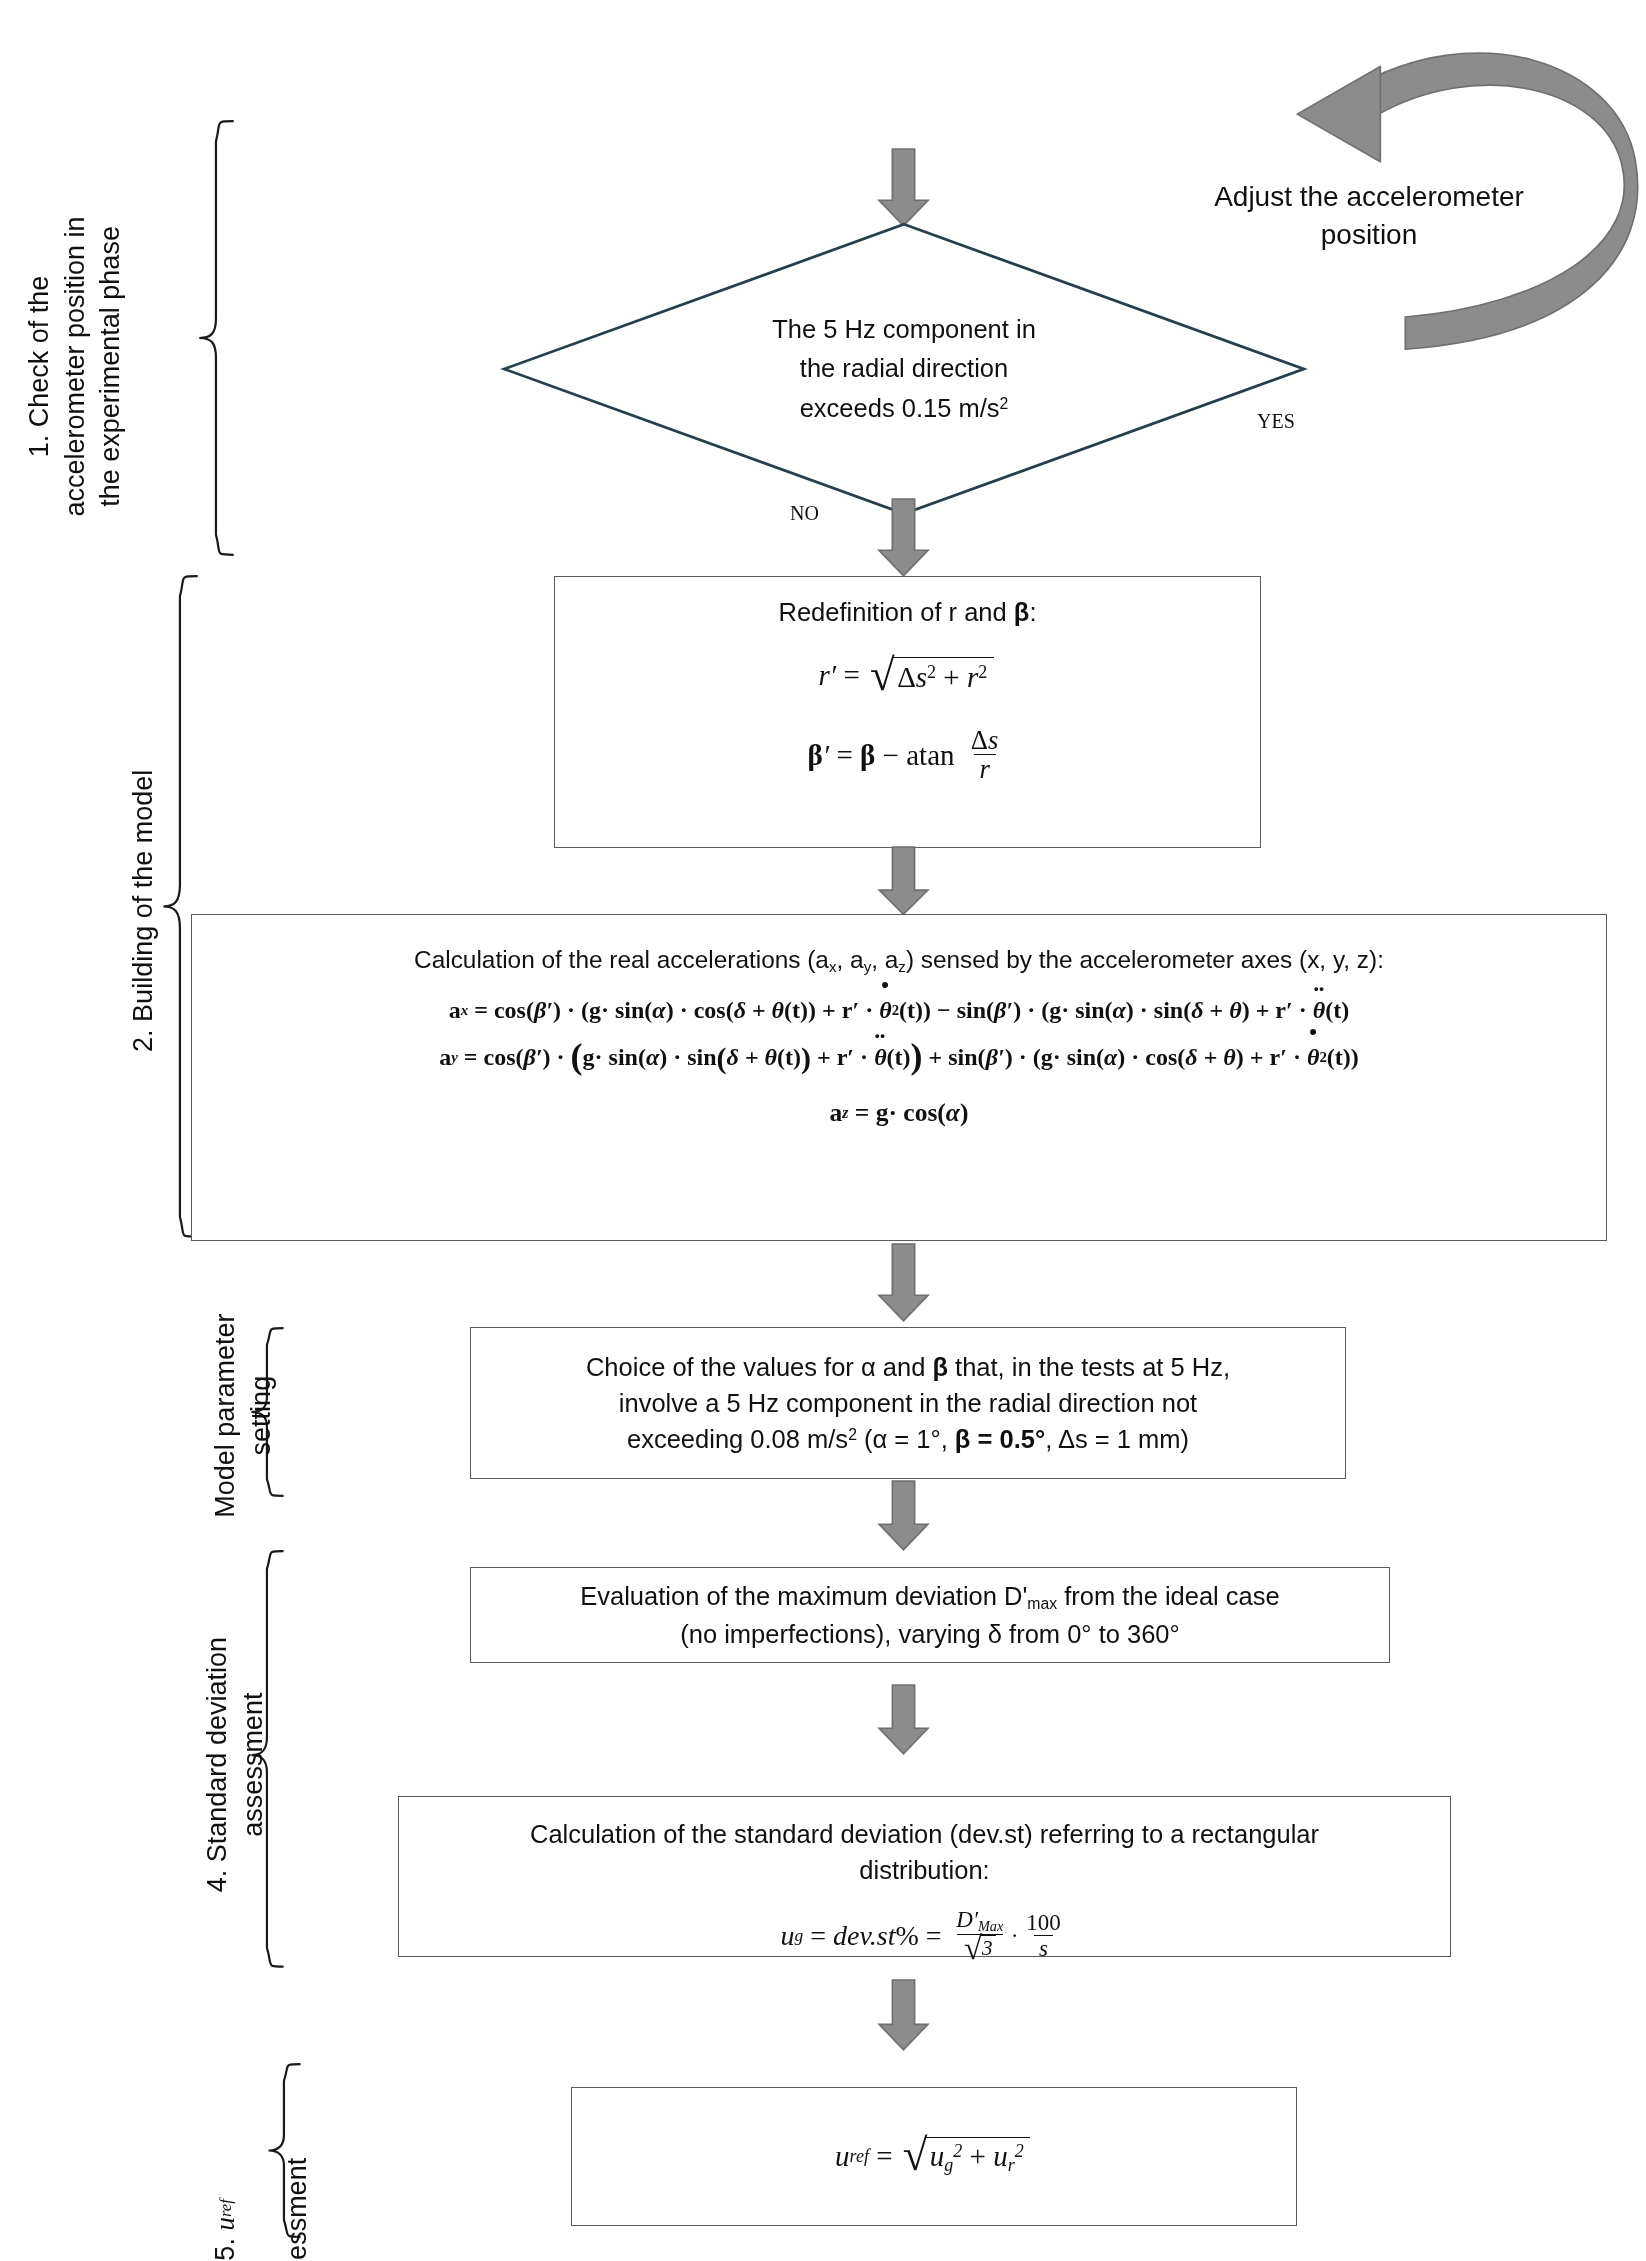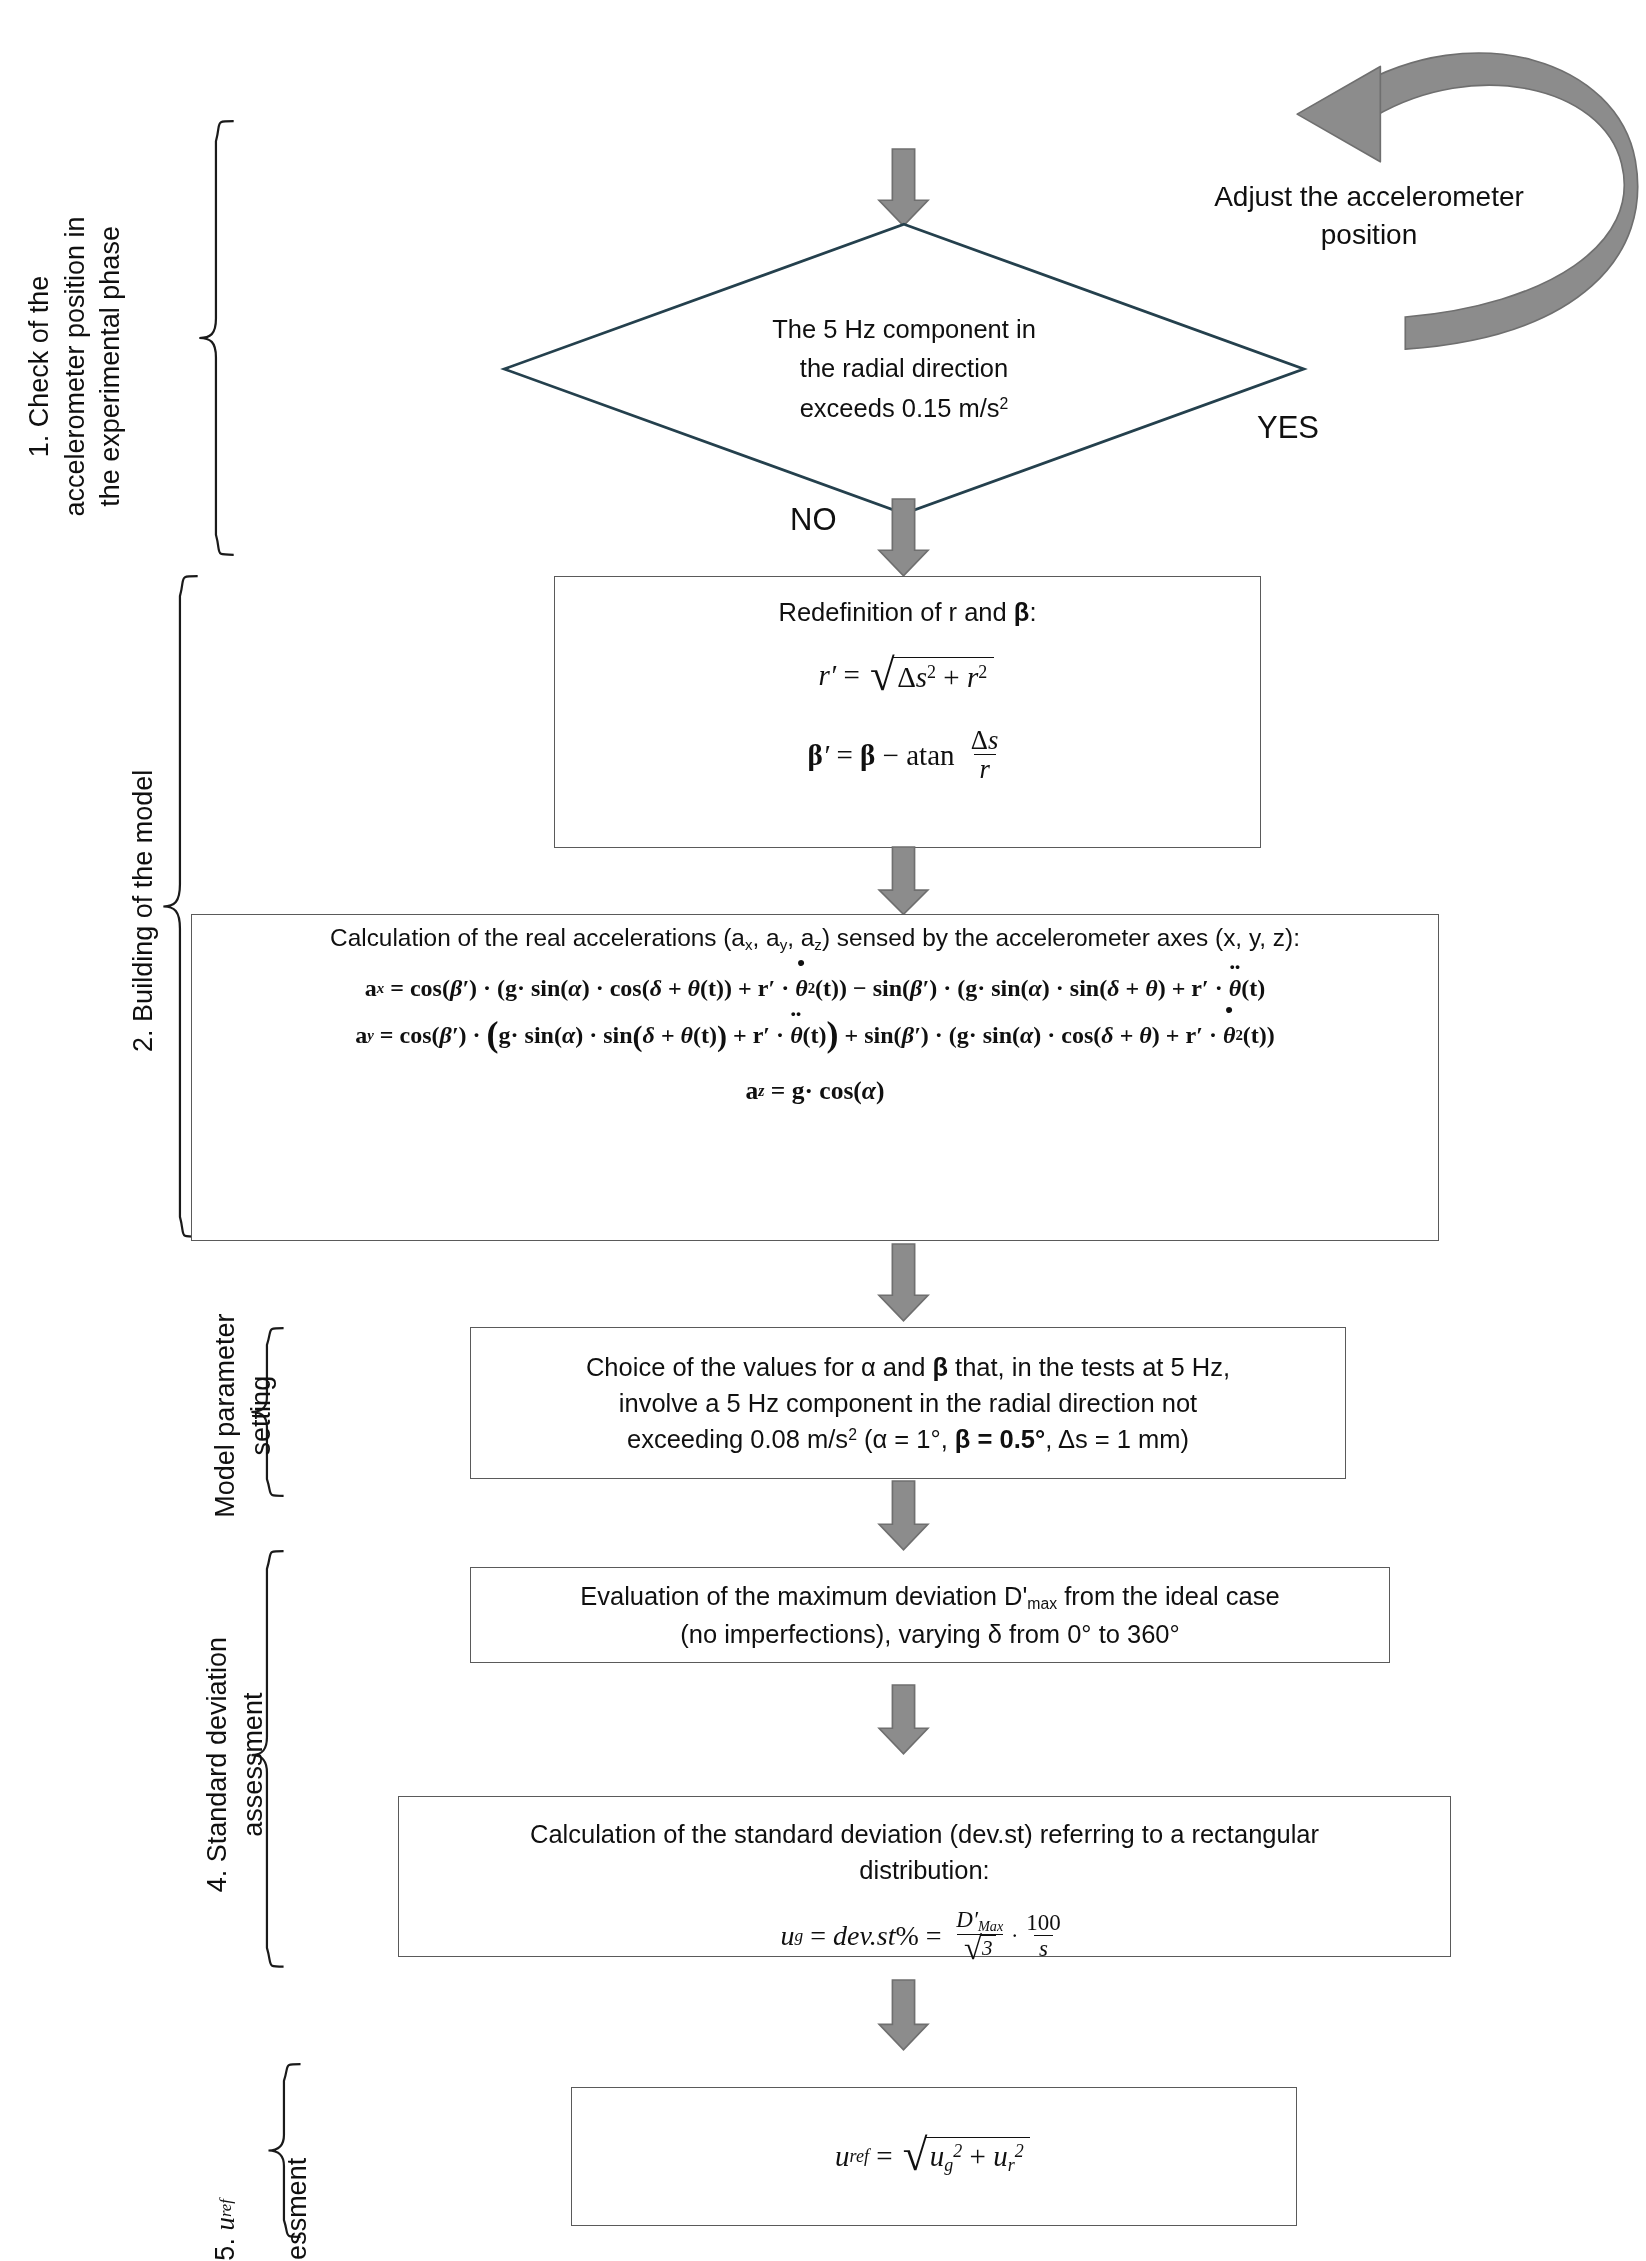--- a/index.html
+++ b/index.html
@@ -60,22 +60,23 @@
   .arrow-down { position: absolute; }
   .arrow-down svg { display:block; overflow: visible; }
 
   
   .loop-arrow { position: absolute; }
   .loop-arrow svg { display:block; overflow: visible; }
 
   
   .branch-label {
     position: absolute;
-    font-size: 31px;
-    color: #101010;
+    font-size: 20px;
+    color: #101010;
+    font-family: Liberation Serif, serif;
   }
   .loop-label {
     position: absolute;
     font-size: 28px;
     color: #101010;
     text-align: center;
     line-height: 1.34;
     width: 388px;
   }
 
@@ -257,21 +258,21 @@
       </span>
     </div>
   </div>
 
   <div class="arrow-down" style="left:870px; top:847px;">
     <svg width="67" height="69" viewBox="0 0 120 125">
       <polygon points="40,0 80,0 80,78 104,78 60,122 16,78 40,78" fill="#8c8c8c" stroke="#6f6f6f" stroke-width="3"></polygon>
     </svg>
   </div>
 
-  <div class="box" style="left:191px; top:914px; width:1248px; height:327px; justify-content:flex-start; padding-top:6px;">
+  <div class="box" style="left:191px; top:914px; width:1416px; height:327px; justify-content:flex-start; padding-top:28px;">
     <div class="label" style="font-size:24.4px;">
       <span>Calculation of the real accelerations (a</span><sub>x</sub><span>, a</span><sub>y</sub><span>, a</span><sub>z</sub><span>) sensed by the accelerometer axes (x, y, z):</span>
     </div>
 
     <div class="eq-line" style="margin-top:19px;">
       <span class="math bold" style="font-size:24px;">
         <span class="mup">a</span><sub class="mi">x</sub>&nbsp;<span class="mup">=</span>&nbsp;<span class="mup">cos(</span><span class="mi">β′</span><span class="mup">)</span>&nbsp;·&nbsp;<span class="mup">(</span><span class="mup">g</span>·&nbsp;<span class="mup">sin(</span><span class="mi">α</span><span class="mup">)</span>&nbsp;·&nbsp;<span class="mup">cos(</span><span class="mi">δ</span>&nbsp;+&nbsp;<span class="mi">θ</span><span class="mup">(t))</span>&nbsp;+&nbsp;<span class="mup">r′</span>&nbsp;·&nbsp;<span class="dot1 mi">θ</span><sup>2</sup><span class="mup">(t))</span>&nbsp;−&nbsp;<span class="mup">sin(</span><span class="mi">β′</span><span class="mup">)</span>&nbsp;·&nbsp;<span class="mup">(</span><span class="mup">g</span>·&nbsp;<span class="mup">sin(</span><span class="mi">α</span><span class="mup">)</span>&nbsp;·&nbsp;<span class="mup">sin(</span><span class="mi">δ</span>&nbsp;+&nbsp;<span class="mi">θ</span><span class="mup">)</span>&nbsp;+&nbsp;<span class="mup">r′</span>&nbsp;·&nbsp;<span class="dot2 mi">θ</span><span class="mup">(t)</span>
       </span>
     </div>
 

